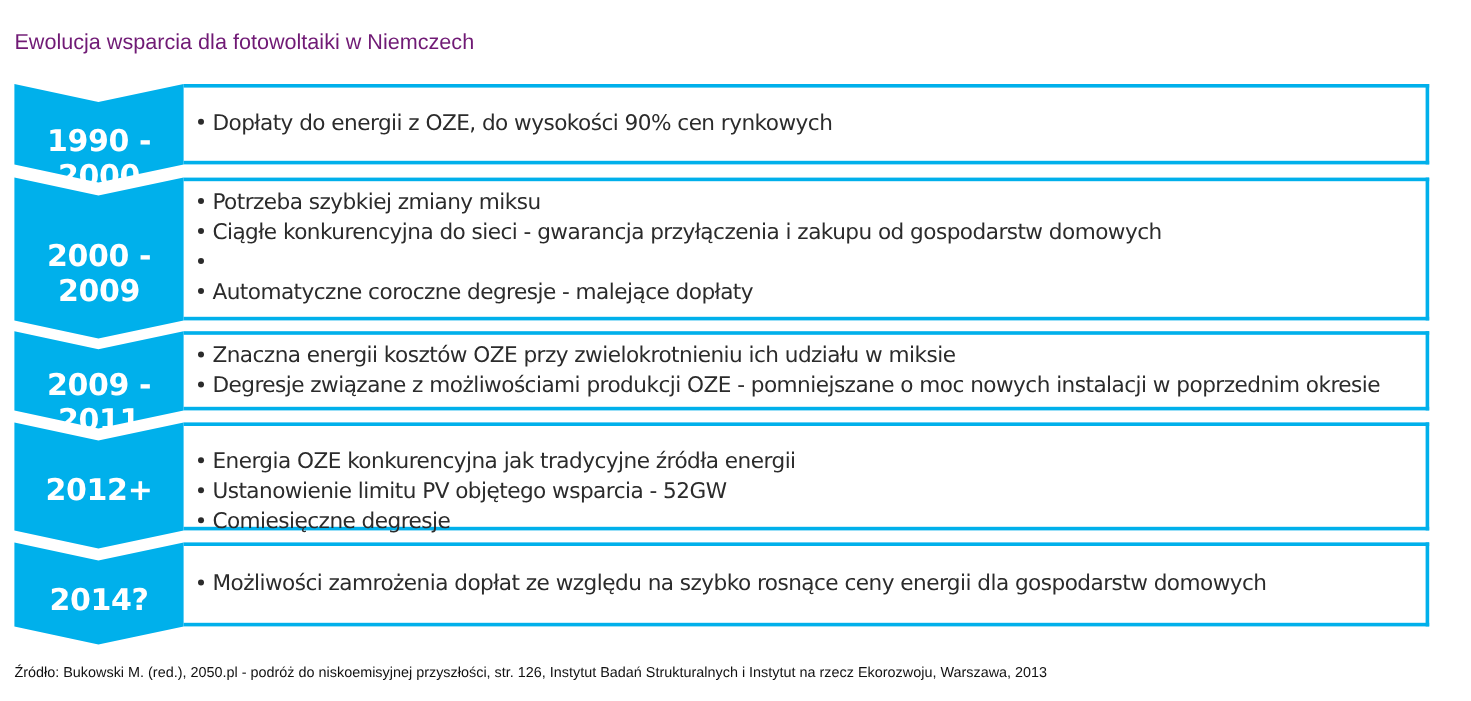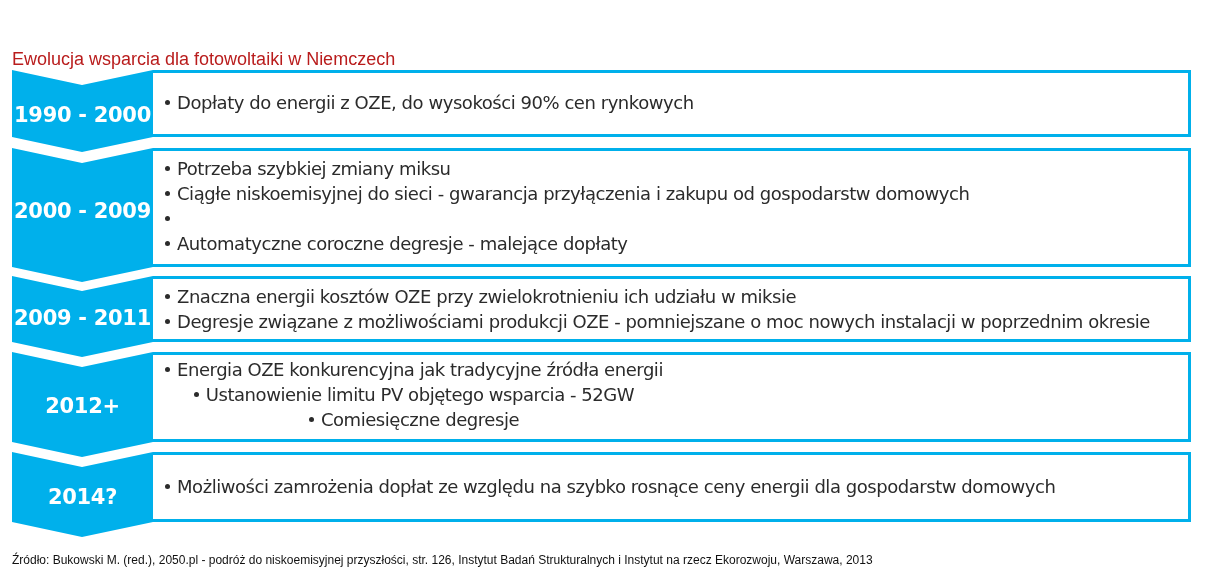--- a/index.html
+++ b/index.html
@@ -1,21 +1,21 @@
 <!DOCTYPE html>
 <html><head>
 <meta charset="utf-8">
 <style>
   html, body { margin:0; padding:0; background:#ffffff; }
   body { width:1226px; height:584px; position:relative; overflow:hidden; font-family:"Liberation Sans", sans-serif; }
-  .title { position:absolute; left:12px; top:25px; font-size:18px; color:#b91c1c; font-family:"Liberation Sans", sans-serif;margin-top:24px; }
+  .title { position:absolute; left:12px; top:25px; font-size:18px; color:#701a75; font-family:"Liberation Sans", sans-serif; }
   .row { position:absolute; left:12px; width:1179px; }
   .chev { position:absolute; left:0; top:0; width:141px; }
   .chev svg { position:absolute; left:0; top:0; overflow:visible; }
-  .chev-label { position:absolute; left:0; width:141px; text-align:center; color:#fff; font-weight:bold; font-size:21px; font-family:"DejaVu Sans", sans-serif; letter-spacing:-0.3px; }
+  .chev-label { position:absolute; left:0; width:141px; text-align:center; color:#fff; font-weight:bold; font-size:25px; font-family:"DejaVu Sans", sans-serif; letter-spacing:-0.3px; }
   .box { position:absolute; left:141px; right:0; top:0; border:3px solid #00B0EB; border-left:none; background:#fff; box-sizing:border-box; }
   .items { position:absolute; left:10px; margin:0; padding:0; list-style:none; font-family:"DejaVu Sans", sans-serif; font-size:18px; color:#2b2b2b; letter-spacing:-0.45px; line-height:25px; }
   .items li { white-space:nowrap; }
   .bullet { display:inline-block; width:5px; height:5px; border-radius:50%; background:#2b2b2b; margin:0 7px 4px 2px; vertical-align:middle; }
   .source { position:absolute; left:12px; top:553px; font-size:12px; color:#111; white-space:nowrap; font-family:"Liberation Sans", sans-serif; }
 </style>
 </head>
 <body>
 
 <div class="title">Ewolucja wsparcia dla fotowoltaiki w Niemczech</div>
@@ -36,21 +36,21 @@
 <div class="row" style="top:148px;height:119px;">
   <div class="box" style="height:119px;"></div>
   <div class="chev">
     <svg width="141" height="134">
         <polygon points="0,0 70,15 141,0 141,119 70,134 0,119" fill="#00B0EB"></polygon>
       </svg>
     <div class="chev-label" style="top:51px;text-align:center;">2000 - 2009</div>
   </div>
   <ul class="items" style="top:8px;left:151px;">
     <li><span class="bullet"></span><span>Potrzeba szybkiej zmiany miksu</span></li>
-    <li><span class="bullet"></span><span>Ciągłe niskoemisyjnej do sieci - gwarancja przyłączenia i zakupu od gospodarstw domowych</span></li>
+    <li><span class="bullet"></span><span>Ciągłe konkurencyjna do sieci - gwarancja przyłączenia i zakupu od gospodarstw domowych</span></li>
     <li><span class="bullet"></span></li>
     <li><span class="bullet"></span><span>Automatyczne coroczne degresje - malejące dopłaty</span></li>
   </ul>
 </div>
 
 <div class="row" style="top:276px;height:66px;">
   <div class="box" style="height:66px;"></div>
   <div class="chev">
     <svg width="141" height="81">
         <polygon points="0,0 70,15 141,0 141,66 70,81 0,66" fill="#00B0EB"></polygon>
@@ -64,21 +64,21 @@
 </div>
 
 <div class="row" style="top:352px;height:90px;">
   <div class="box" style="height:90px;"></div>
   <div class="chev">
     <svg width="141" height="105">
         <polygon points="0,0 70,15 141,0 141,90 70,105 0,90" fill="#00B0EB"></polygon>
       </svg>
     <div class="chev-label" style="top:42px;">2012+</div>
   </div>
-  <ul class="items" style="top:5px;left:151px;text-align:center;">
+  <ul class="items" style="top:20px;left:151px;">
     <li><span class="bullet"></span><span>Energia OZE konkurencyjna jak tradycyjne źródła energii</span></li>
     <li><span class="bullet"></span><span>Ustanowienie limitu PV objętego wsparcia - 52GW</span></li>
     <li><span class="bullet"></span><span>Comiesięczne degresje</span></li>
   </ul>
 </div>
 
 <div class="row" style="top:452px;height:56px;">
   <div class="box" style="height:70px;"></div>
   <div class="chev">
     <svg width="141" height="85">

